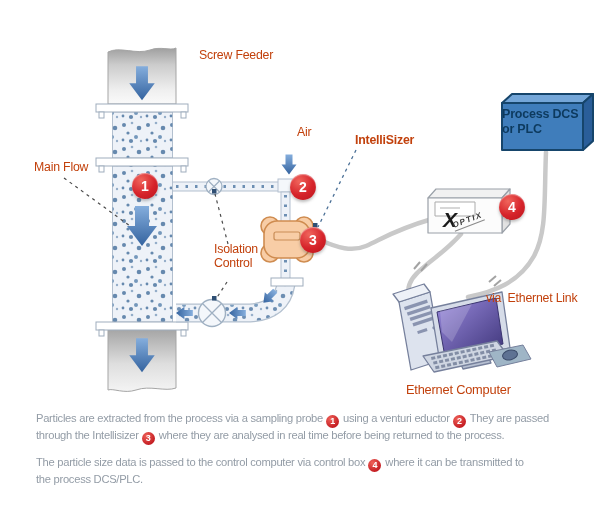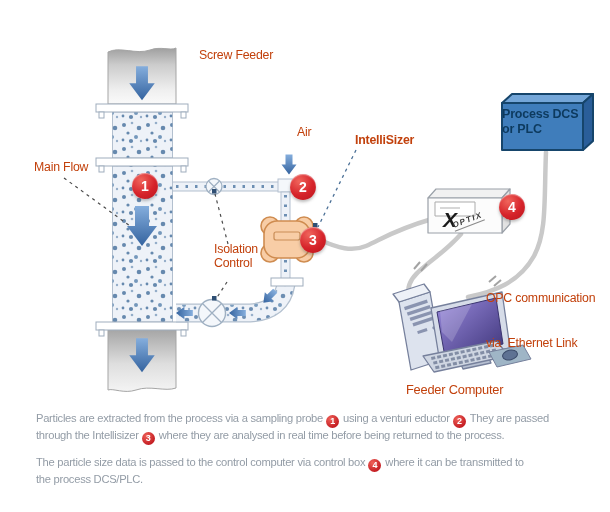--- a/index.html
+++ b/index.html
@@ -222,24 +222,23 @@
 <div class="lbl intel" style="left:355px;top:133px;">IntelliSizer</div>
 <div class="lbl center" style="left:214px;top:242px;width:60px;">
   <div>Isolation</div>
   <div>Control</div>
 </div>
 <div class="lbl center dcs-lbl" style="left:502px;top:107px;width:81px;">
   <div>Process DCS</div>
   <div>or PLC</div>
 </div>
 <div class="lbl opc" style="left:486px;top:261px;">
-  <div>OPC communication</div>
   <div>via  Ethernet Link</div>
 </div>
-<div class="lbl center cc-lbl" style="left:406px;top:383px;width:114px;">Feeder Computer</div>
+<div class="lbl center cc-lbl" style="left:406px;top:383px;width:114px;">Ethernet Computer</div>
 
 <div class="xoptix"><span class="xo-x">X</span><span class="xo-rest">OPTIX</span></div>
 
 <div class="mk" style="left:132px;top:173px;">1</div>
 <div class="mk" style="left:290px;top:174px;">2</div>
 <div class="mk" style="left:300px;top:227px;">3</div>
 <div class="mk" style="left:499px;top:194px;">4</div>
 
 <div class="cap">
   <p>

